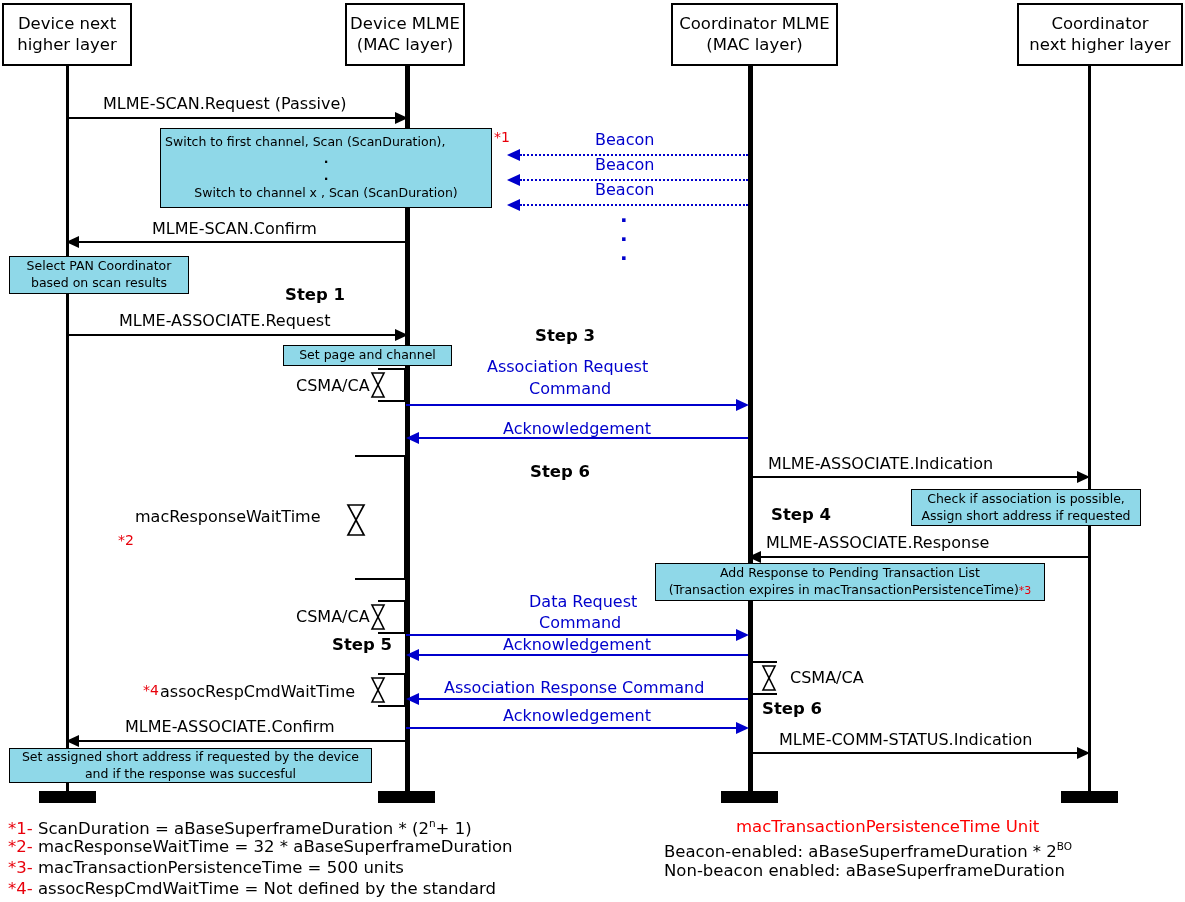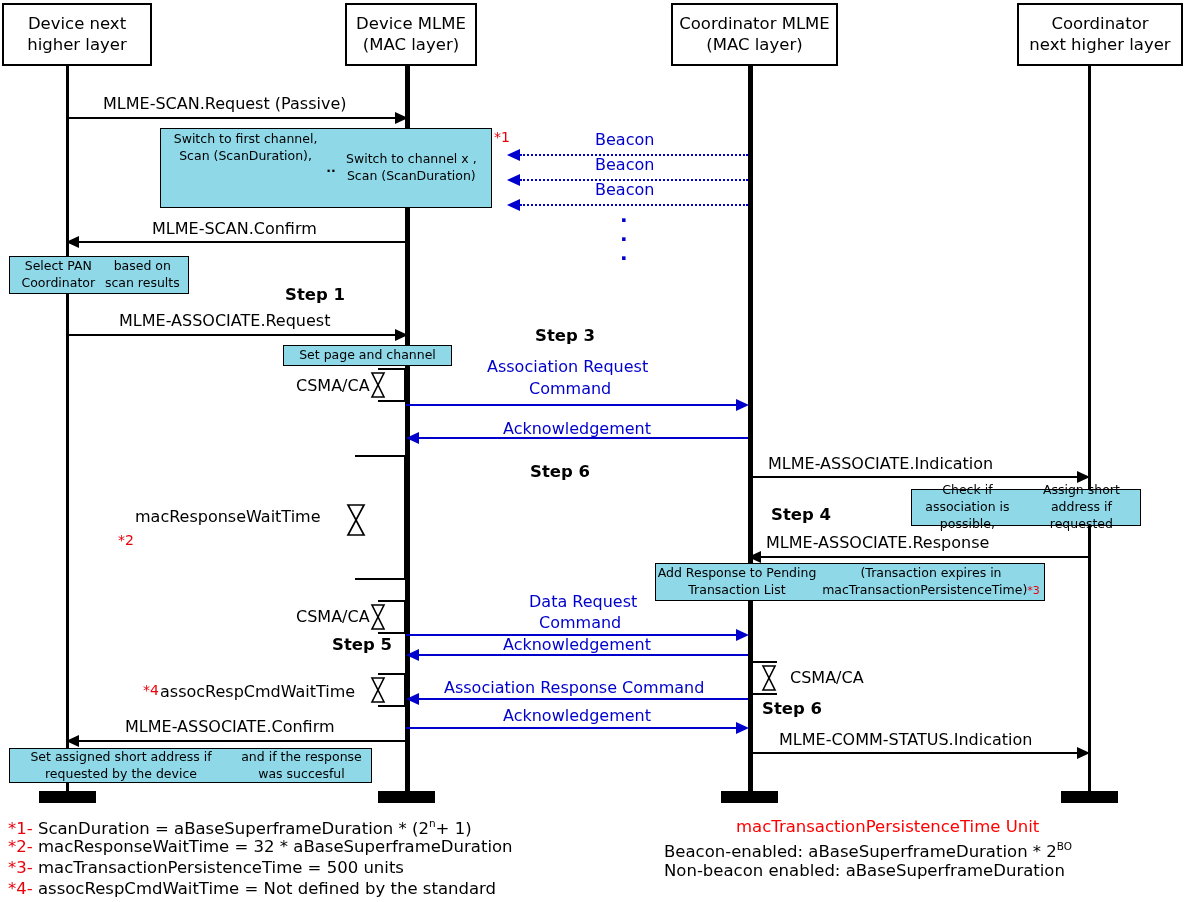--- a/index.html
+++ b/index.html
@@ -12,21 +12,21 @@
         font-size:16.5px;line-height:1.25;color:#000;box-sizing:border-box;}
   .lbox span{display:block;}
 
   
   .lifeline{position:absolute;background:#000;width:3px;}
   .lifeline.thick{width:5px;}
   .termbar{position:absolute;background:#000;height:12px;}
 
   
   .note{position:absolute;background:#8fd8e8;border:1.5px solid #000;
-        box-sizing:border-box;display:flex;flex-direction:row;
+        box-sizing:border-box;display:flex;flex-direction:column;
         align-items:center;justify-content:center;text-align:center;
         font-size:12.5px;line-height:1.35;color:#000;}
   .note.left{align-items:center;}
 
   
   .msg{position:absolute;height:0;border-top:2px solid #000;}
   .msg.blue{border-top-color:#0000cc;}
   .msg.dotted{border-top:2px dotted #0000cc;}
   .arrowR,.arrowL{position:absolute;width:0;height:0;}
   .arrowR{border-left:13px solid #000;border-top:6px solid transparent;border-bottom:6px solid transparent;}
@@ -53,27 +53,27 @@
   .fn .st{color:#e8000b;}
   .sup{font-size:10.5px;vertical-align:super;}
   .fnr{position:absolute;font-size:16.5px;white-space:nowrap;line-height:1.0;}
   .fnr.red{color:#ff0000;}
 </style>
 </head>
 <body>
 
 <div id="stage">
 
-  <div class="lbox" style="left:2px;top:3px;width:150px;height:63px;">
+  <div class="lbox" style="left:2px;top:3px;width:130px;height:63px;">
     <div>
       <span>Device next</span>
       <span>higher layer</span>
     </div>
   </div>
-  <div class="lbox" style="left:345px;top:3px;width:132px;height:63px;">
+  <div class="lbox" style="left:345px;top:3px;width:120px;height:63px;">
     <div>
       <span>Device MLME</span>
       <span>(MAC layer)</span>
     </div>
   </div>
   <div class="lbox" style="left:671px;top:3px;width:167px;height:63px;">
     <div>
       <span>Coordinator MLME</span>
       <span>(MAC layer)</span>
     </div>

